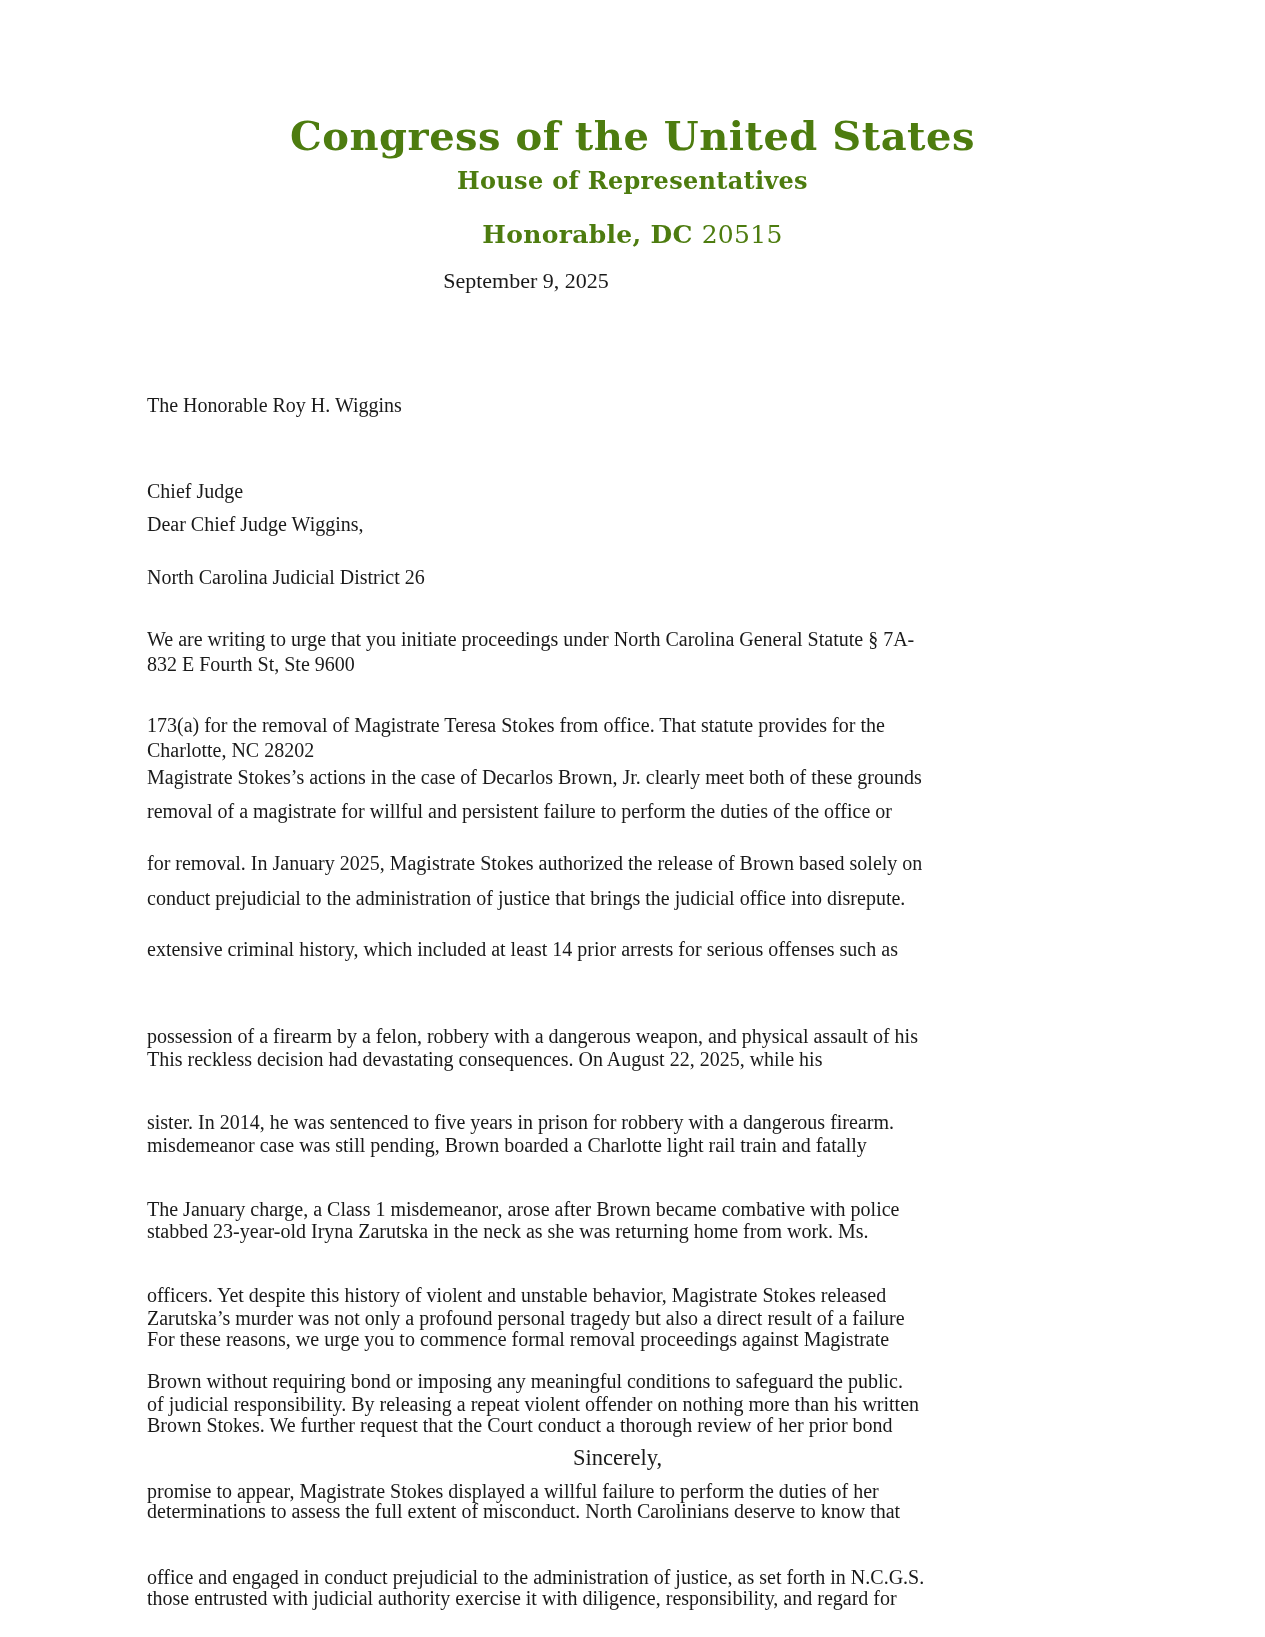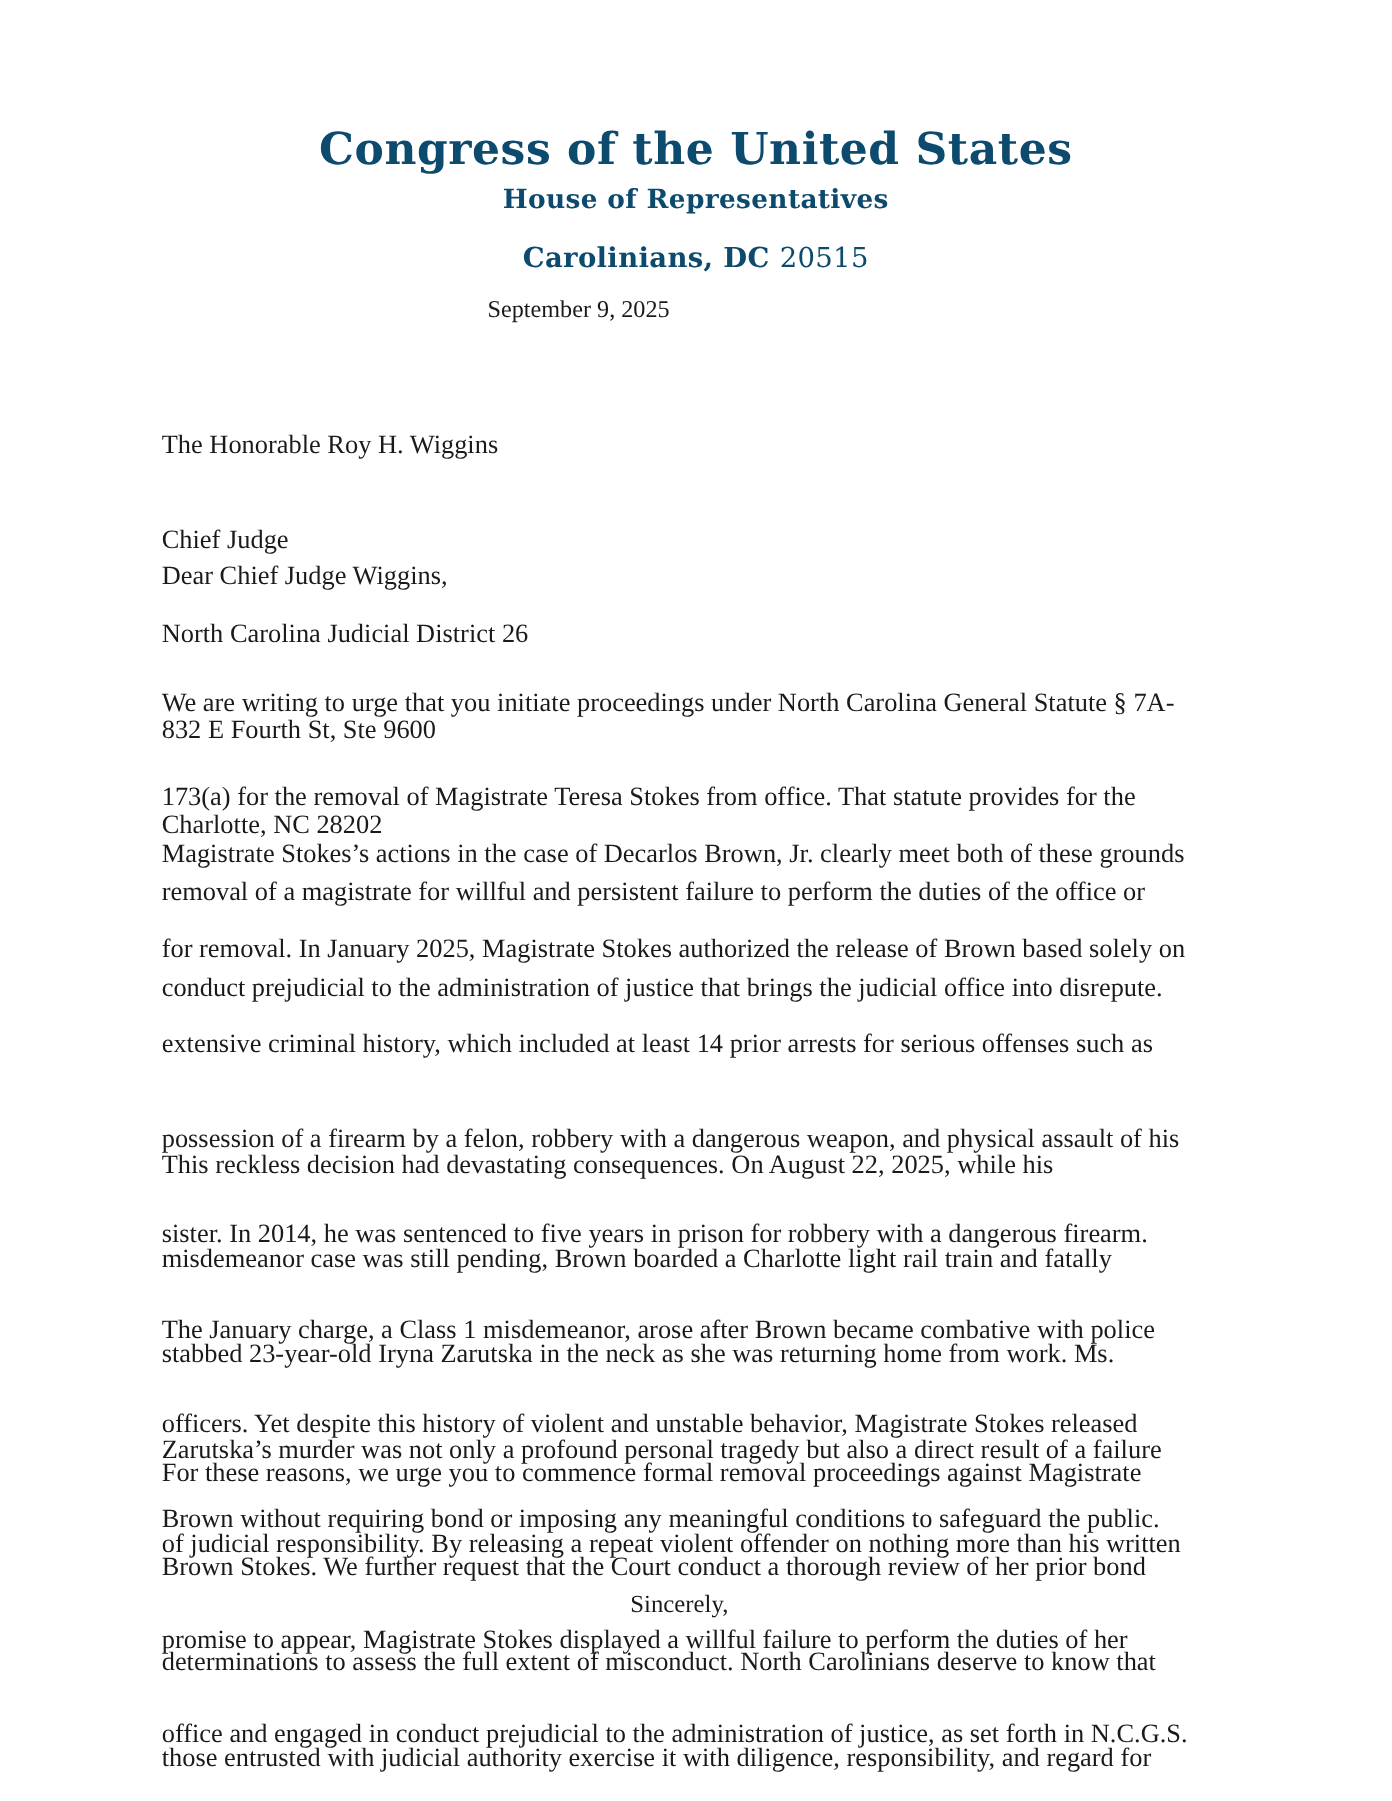--- a/index.html
+++ b/index.html
@@ -1,42 +1,42 @@
 <!DOCTYPE html>
 <html><head>
   <meta charset="utf-8">
   <style>
     html, body { margin: 0; padding: 0; background: #ffffff; }
     body { width: 1265px; height: 1637px; position: relative; overflow: hidden; font-family: "Liberation Serif", "DejaVu Serif", serif; color: #1a1a1a; }
-    .letterhead { position: absolute; left: 0; width: 1265px; text-align: center; color: #0c4a6e; font-family: "DejaVu Serif", "Liberation Serif", serif; font-weight: bold; }
+    .letterhead { position: absolute; left: 0; width: 1265px; text-align: center; color: #4d7c0f; font-family: "DejaVu Serif", "Liberation Serif", serif; font-weight: bold; }
     .lh-congress { top: 112px; font-size: 40px; letter-spacing: 0.5px; }
     .lh-house { top: 166px; font-size: 24px; letter-spacing: 0.3px; }
     .lh-city { top: 220px; font-size: 25px; letter-spacing: 0.3px; }
     .lh-city .zip { font-weight: normal; margin-top: 24px; }
     .date { position: absolute; top: 268px; left: 0; width: 1052px; text-align: center; font-size: 22px; }
-    .block { position: absolute; left: 147px; font-size: 24px; line-height: 28.8px; white-space: pre; }
+    .block { position: absolute; left: 147px; font-size: 20px; line-height: 28.8px; white-space: pre; }
     .address { top: 333px; }
     .salutation { top: 510px; }
     .para { left: 147px; }
     .p1 { top: 567px; }
     .p2 { top: 705px; }
     .p3 { top: 987px; }
     .p4 { top: 1267px; }
     .closing { position: absolute; top: 1445px; left: 573px; font-size: 22.5px; }
     .line { display: block; }
   </style>
 </head>
 <body>
 
 <div>
 
   <div class="letterhead lh-congress">Congress of the United States</div>
   <div class="letterhead lh-house">House of Representatives</div>
   <div class="letterhead lh-city">
-    <span>Carolinians, DC</span>
+    <span>Honorable, DC</span>
     <span class="zip">20515</span>
   </div>
 
   <div class="date">September 9, 2025</div>
 
   <div class="block address">
     <span class="line">The Honorable Roy H. Wiggins</span>
     <span class="line">Chief Judge</span>
     <span class="line">North Carolina Judicial District 26</span>
     <span class="line">832 E Fourth St, Ste 9600</span>

